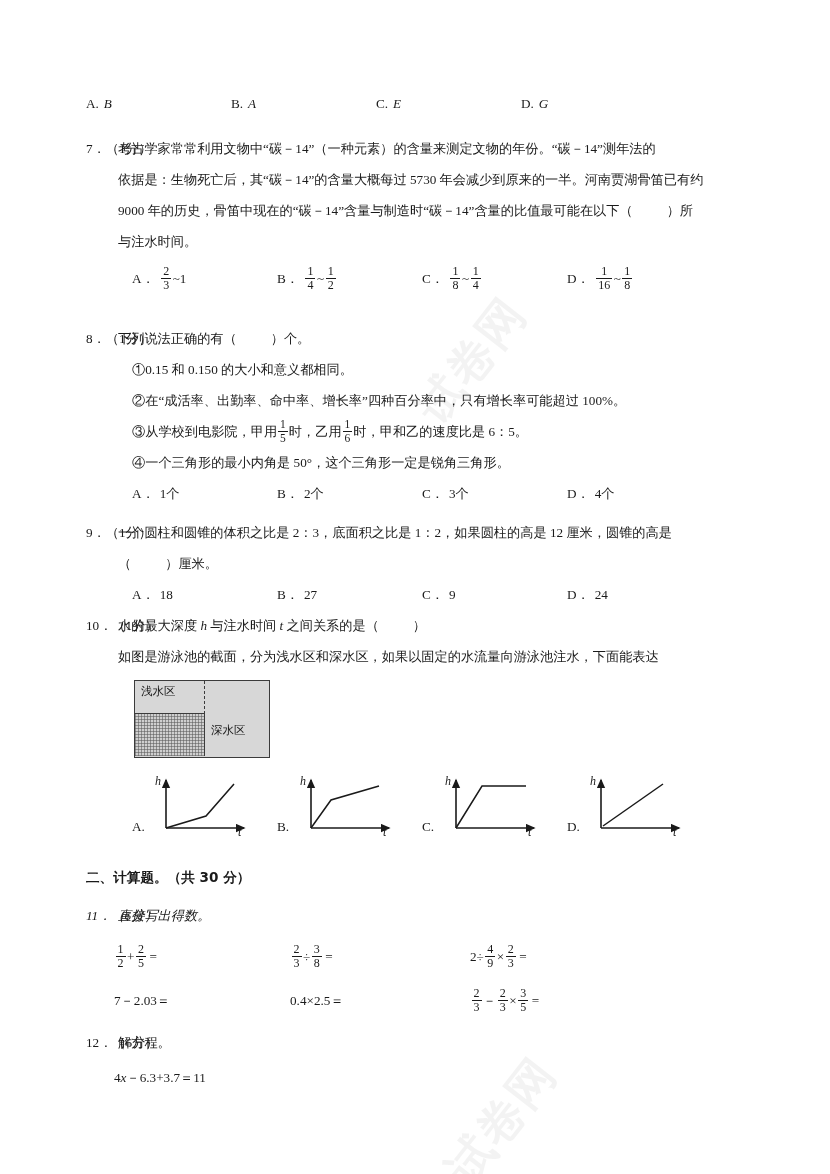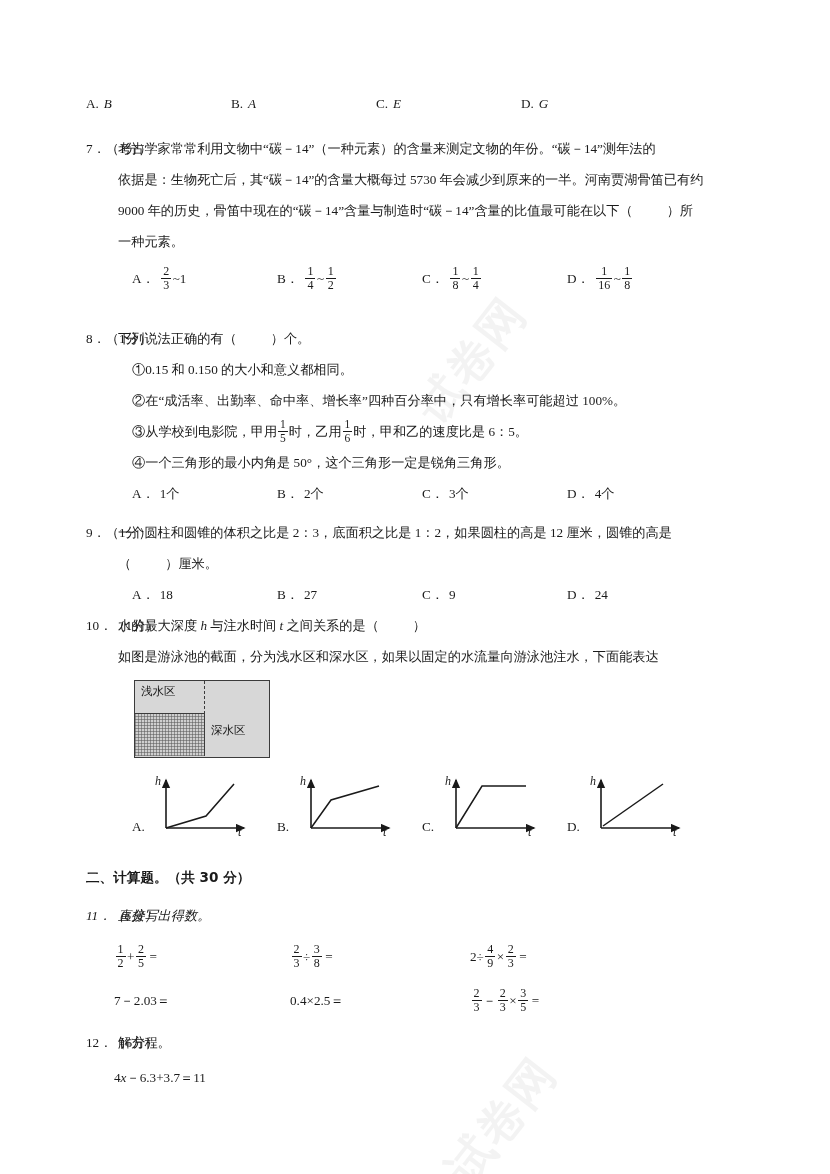--- a/index.html
+++ b/index.html
@@ -287,21 +287,21 @@
   </div>
 
   <div class="q">
     <div class="q-num">
       <span>7．</span><span>（1分）</span>
     </div>
     <div class="q-body">
       <div class="q-line">考古学家常常利用文物中“碳－14”（一种元素）的含量来测定文物的年份。“碳－14”测年法的</div>
       <div class="q-line">依据是：生物死亡后，其“碳－14”的含量大概每过 5730 年会减少到原来的一半。河南贾湖骨笛已有约</div>
       <div class="q-line"><span>9000 年的历史，骨笛中现在的“碳－14”含量与制造时“碳－14”含量的比值最可能在以下（</span><span class="blank"></span><span>）所</span></div>
-      <div class="q-line">一种元素。</div>
+      <div class="q-line">与注水时间。</div>
     </div>
     <div class="opts tall">
       <div class="opt opt-0">
         <span class="lab">A．</span>
         <span class="frac">
           <span class="num">2</span>
           <span class="den">3</span>
         </span>
         <span>~</span>
         <span>1</span>

